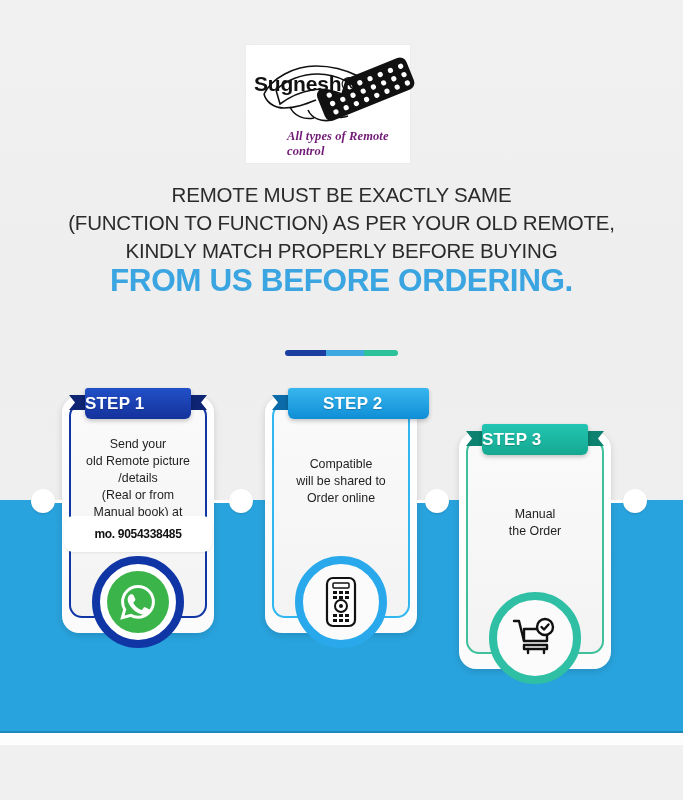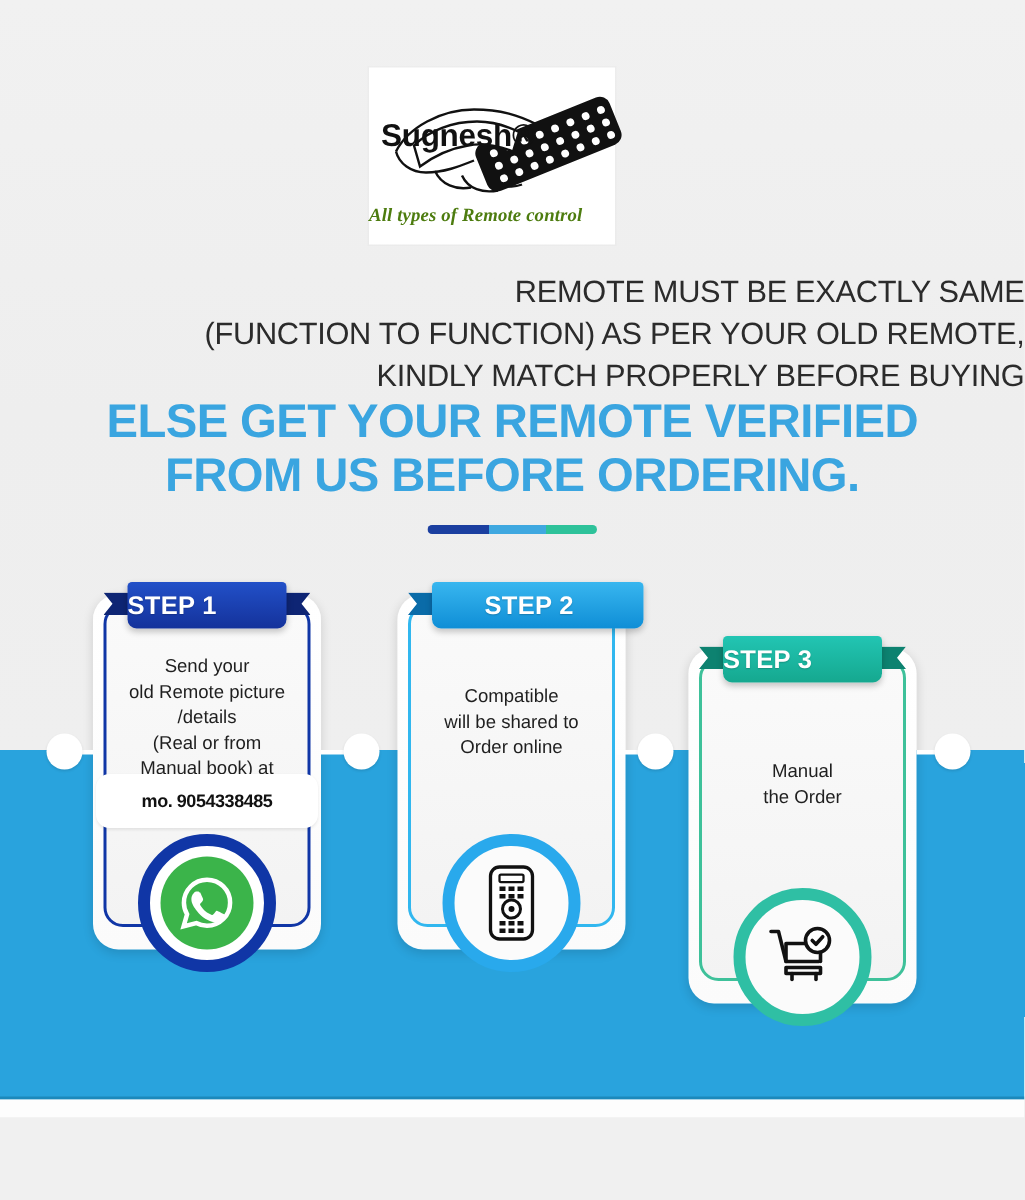--- a/index.html
+++ b/index.html
@@ -96,39 +96,40 @@
     font-weight: bold;
     color: #111;
     letter-spacing: -0.2px;
     font-family: "Liberation Sans", sans-serif;
   }
   .logo-tag {
     font-family: "Liberation Serif", serif;
     font-style: italic;
     font-weight: bold;
     font-size: 12.5px;
-    color: #4d7c0f;
+    color: #701a75;
     margin-top: 1px;
     letter-spacing: 0.1px;
+    margin-left: 41px;
   }
 
   
   .headline-dark {
     position: absolute;
     left: 0;
     top: 181px;
     width: 683px;
     text-align: center;
     color: #2b2b2b;
     font-size: 20.5px;
     line-height: 28px;
     font-weight: 500;
     letter-spacing: -0.2px;
   }
-  .headline-dark div { white-space: nowrap; text-align: right; }
+  .headline-dark div { white-space: nowrap; }
 
   .headline-blue {
     position: absolute;
     left: 0;
     top: 262px;
     width: 683px;
     text-align: center;
     color: #3aa5e0;
     font-size: 31.5px;
     line-height: 36px;
@@ -389,21 +390,20 @@
     <div class="logo-tag">All types of Remote control</div>
   </div>
 
   <div class="headline-dark">
     <div>REMOTE MUST BE EXACTLY SAME</div>
     <div>(FUNCTION TO FUNCTION) AS PER YOUR OLD REMOTE,</div>
     <div>KINDLY MATCH PROPERLY BEFORE BUYING</div>
   </div>
 
   <div class="headline-blue">
-    <div>ELSE GET YOUR REMOTE VERIFIED</div>
     <div>FROM US BEFORE ORDERING.</div>
   </div>
 
   <div class="divider">
     <span class="seg-a"></span>
     <span class="seg-b"></span>
     <span class="seg-c"></span>
   </div>
 
   <div class="cards">

